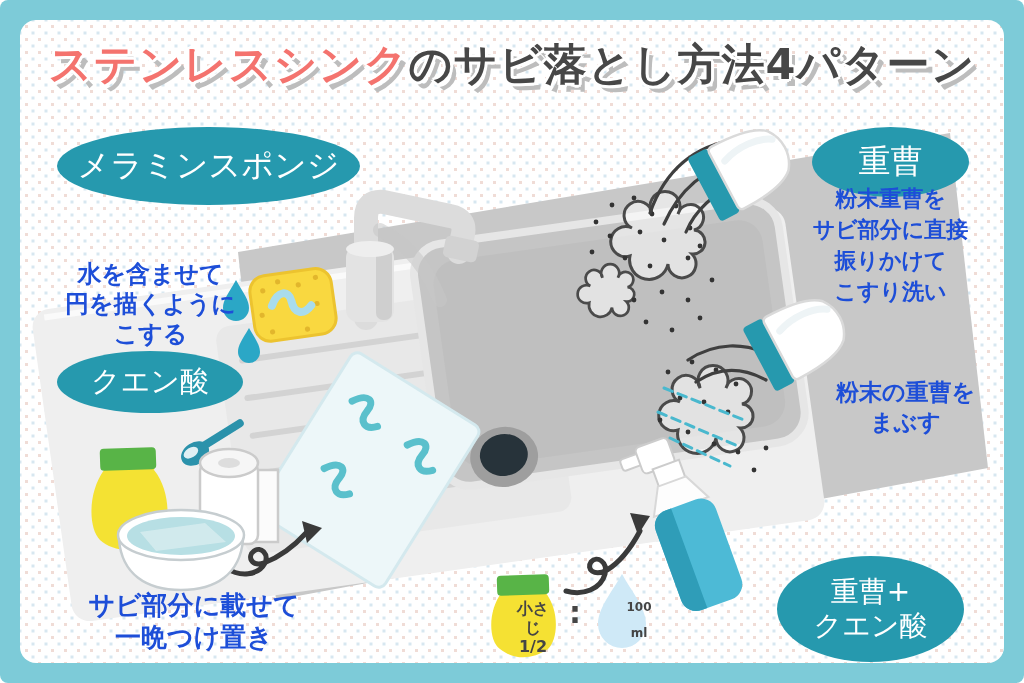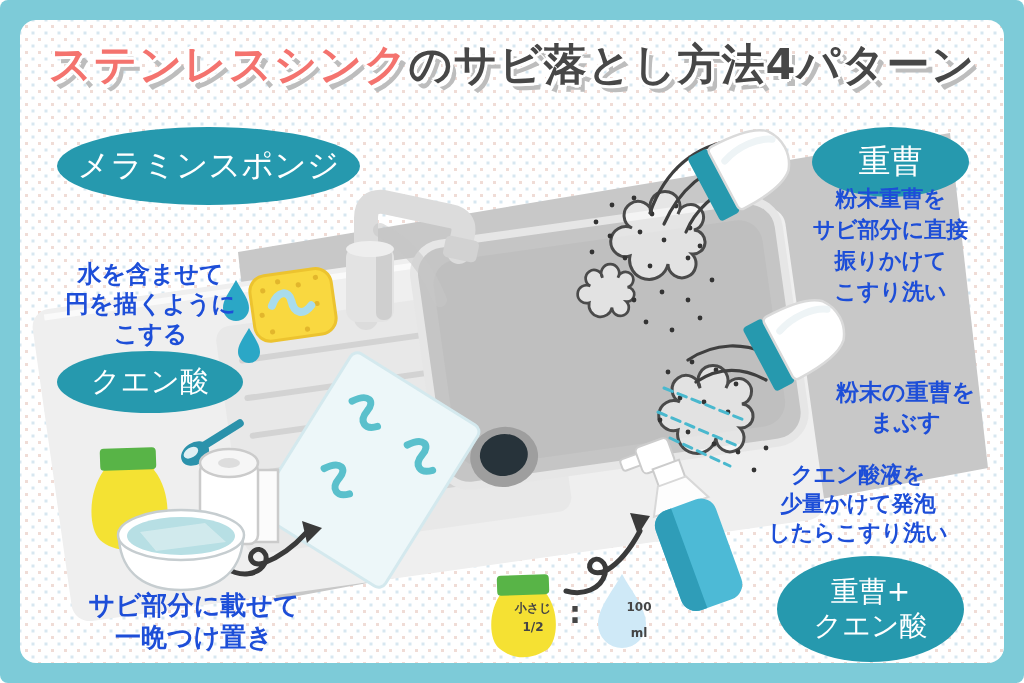--- a/index.html
+++ b/index.html
@@ -238,25 +238,22 @@
 一晩つけ置き</div>
 
     <div class="badge" style="left:812px; top:127px; width:157px; height:70px; font-size:32px;">重曹</div>
     <div class="note" style="left:793px; top:183px; width:195px; font-size:22px; line-height:31px;">粉末重曹を
 サビ部分に直接
 振りかけて
 こすり洗い</div>
 
     <div class="note" style="left:803px; top:377px; width:205px; font-size:23px; line-height:30px;">粉末の重曹を
 まぶす</div>
-    <div class="note" style="left:748px; top:460px; width:220px; font-size:22px; line-height:29px;">クエン酸液を
-少量かけて発泡
-したらこすり洗い</div>
     <div class="badge" style="left:777px; top:556px; width:187px; height:106px; font-size:28px; line-height:34px;">重曹+
 クエン酸</div>
 
-    <div class="ratio-label" style="left:492px; top:599px; width:62px; font-size:12px; line-height:19px;padding-left:20px;">小さじ
+    <div class="ratio-label" style="left:492px; top:599px; width:62px; font-size:16px; line-height:19px;padding-left:20px;">小さじ
 1/2</div>
     <div class="ratio-label" style="left:562px; top:596px; width:26px; font-size:30px; line-height:34px;">:</div>
     <div class="ratio-label" style="left:612px; top:594px; width:54px; font-size:12px; line-height:26px;">100
 ml</div>
   </div>
 </div>
 
 </body></html>

